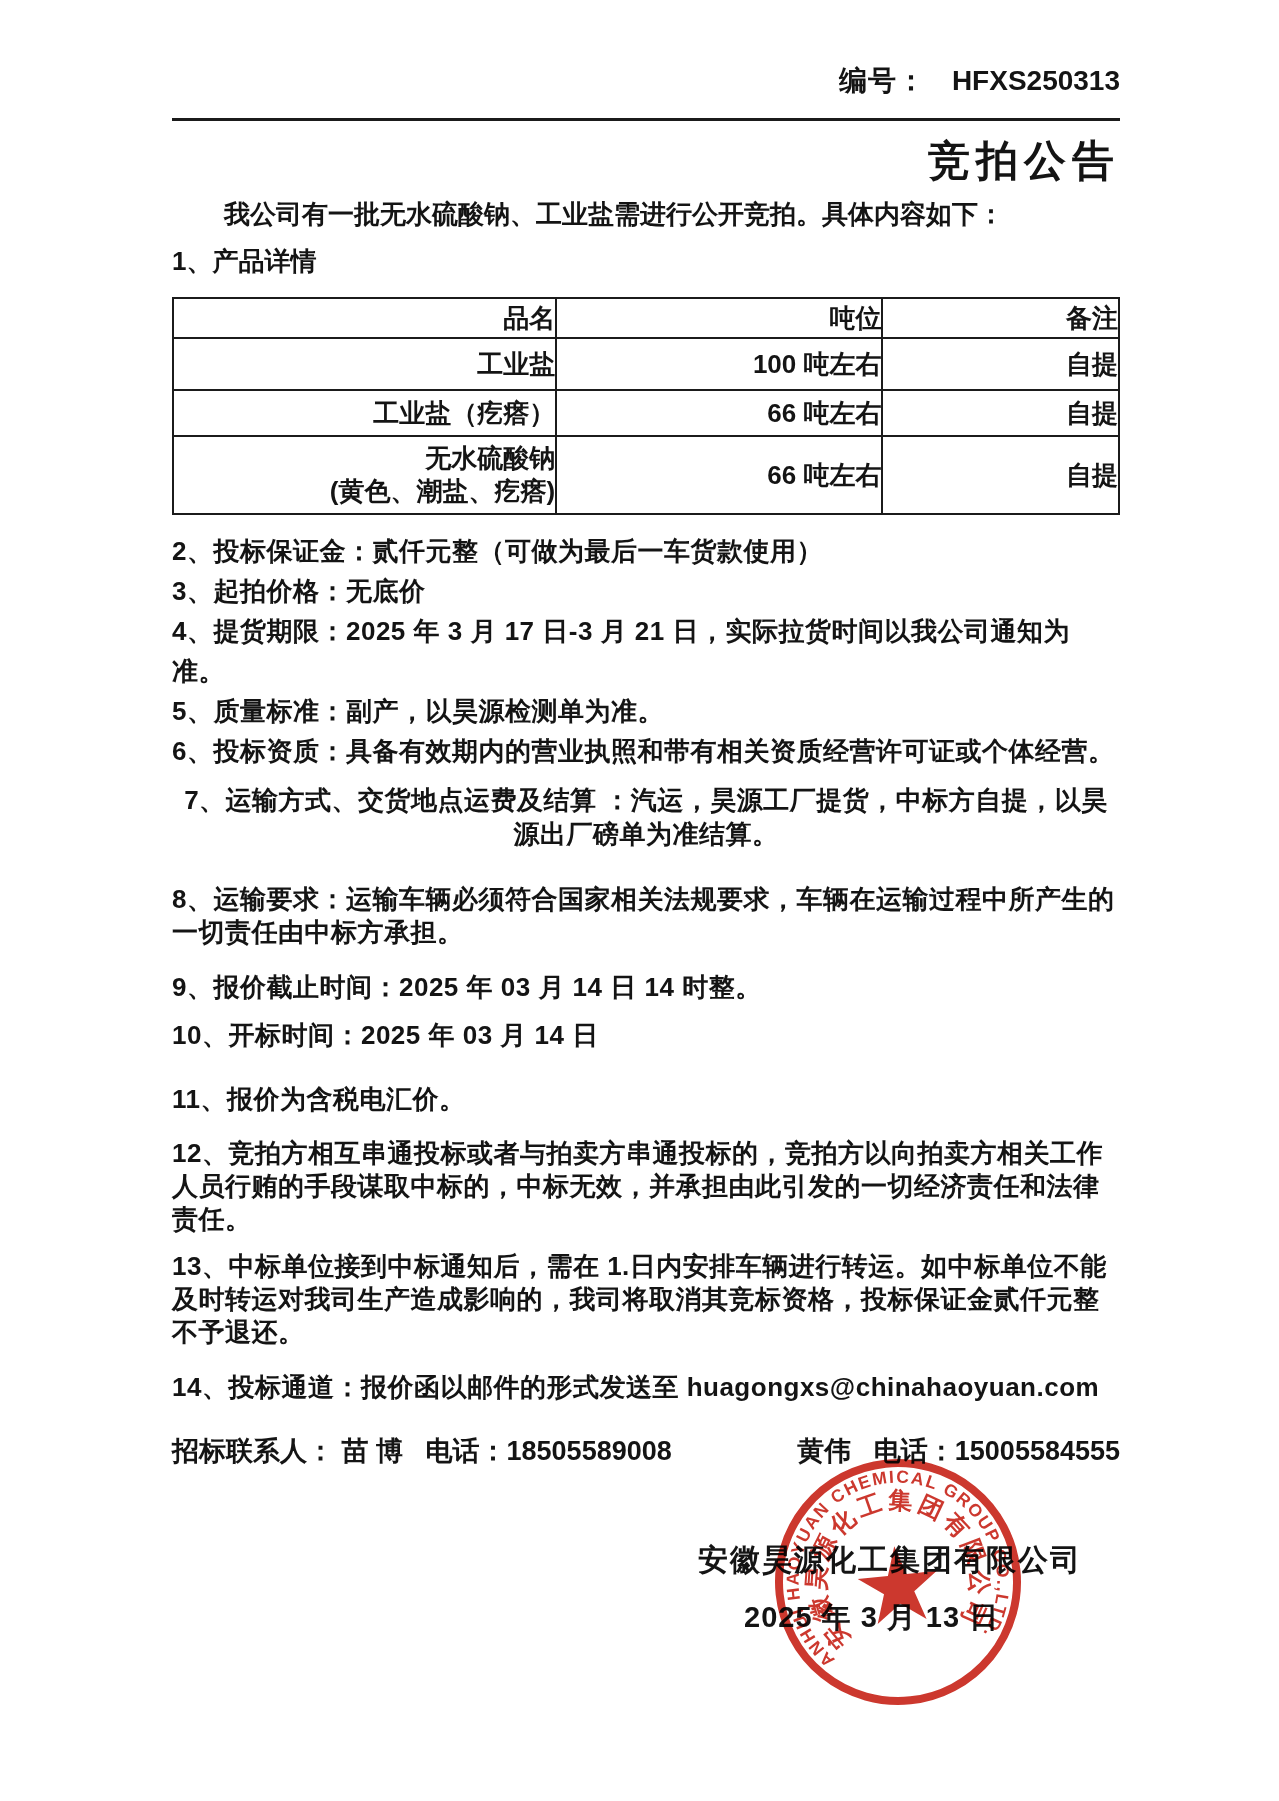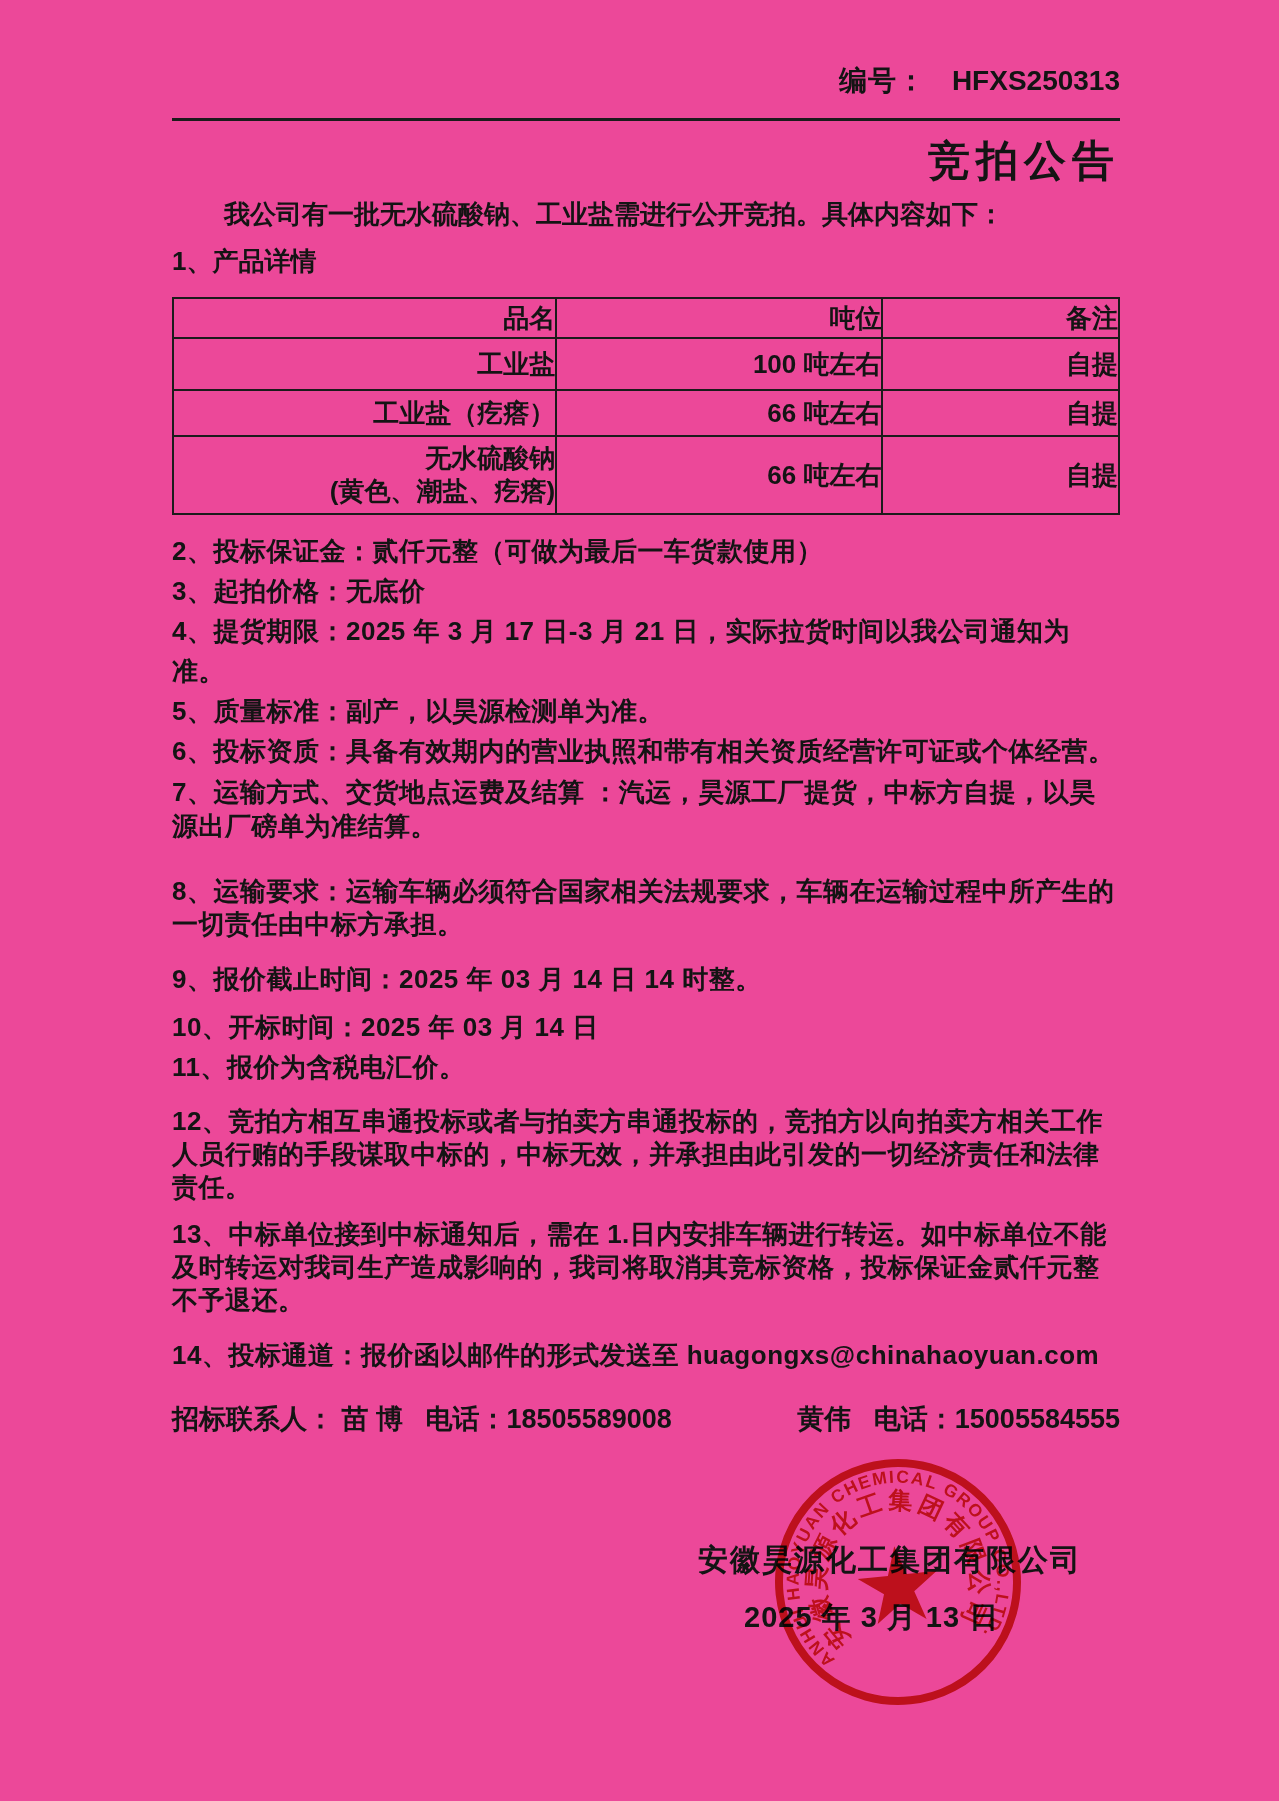--- a/index.html
+++ b/index.html
@@ -1,20 +1,20 @@
 <!DOCTYPE html>
 <html><head>
 <meta charset="utf-8">
 <style>
   html,body{margin:0;padding:0;background:#e8e8e8;}
   .page{
     position:relative;
     width:1279px;height:1801px;
     margin:0 auto;
-    background:#ec4899;
+    background:#ffffff;
     color:#141414;
     font-family:"Liberation Sans","DejaVu Sans",sans-serif;
     font-weight:700;
     overflow:hidden;
     box-sizing:border-box;
     padding:0 159px 0 172px;
   }
   
   .doc-number{
     padding-top:60px;
@@ -76,25 +76,25 @@
   .col-note{width:25%;}
   .two-line div{line-height:33px;}
   
   .item{
     margin:0;
     font-size:26px;
     line-height:40px;
     letter-spacing:0.5px;
   }
   .i2{margin-top:16px;}
-  .i7{margin-top:4px;line-height:34px;}
+  .i7{margin-top:12px;line-height:34px;text-align:center;}
   .i8{margin-top:32px;line-height:33px;}
   .i9{margin-top:18px;}
   .i10{margin-top:8px;}
-  .i11{margin-top:0;}
+  .i11{margin-top:24px;}
   .i12{margin-top:18px;line-height:33px;}
   .i13{margin-top:14px;line-height:33px;}
   .i14{margin-top:20px;line-height:36px;}
   
   .boxed-item{
     margin-top:10px;
     border:3px solid #1b1b1b;
     padding:6px 4px;
     text-align:center;
     font-size:27px;

